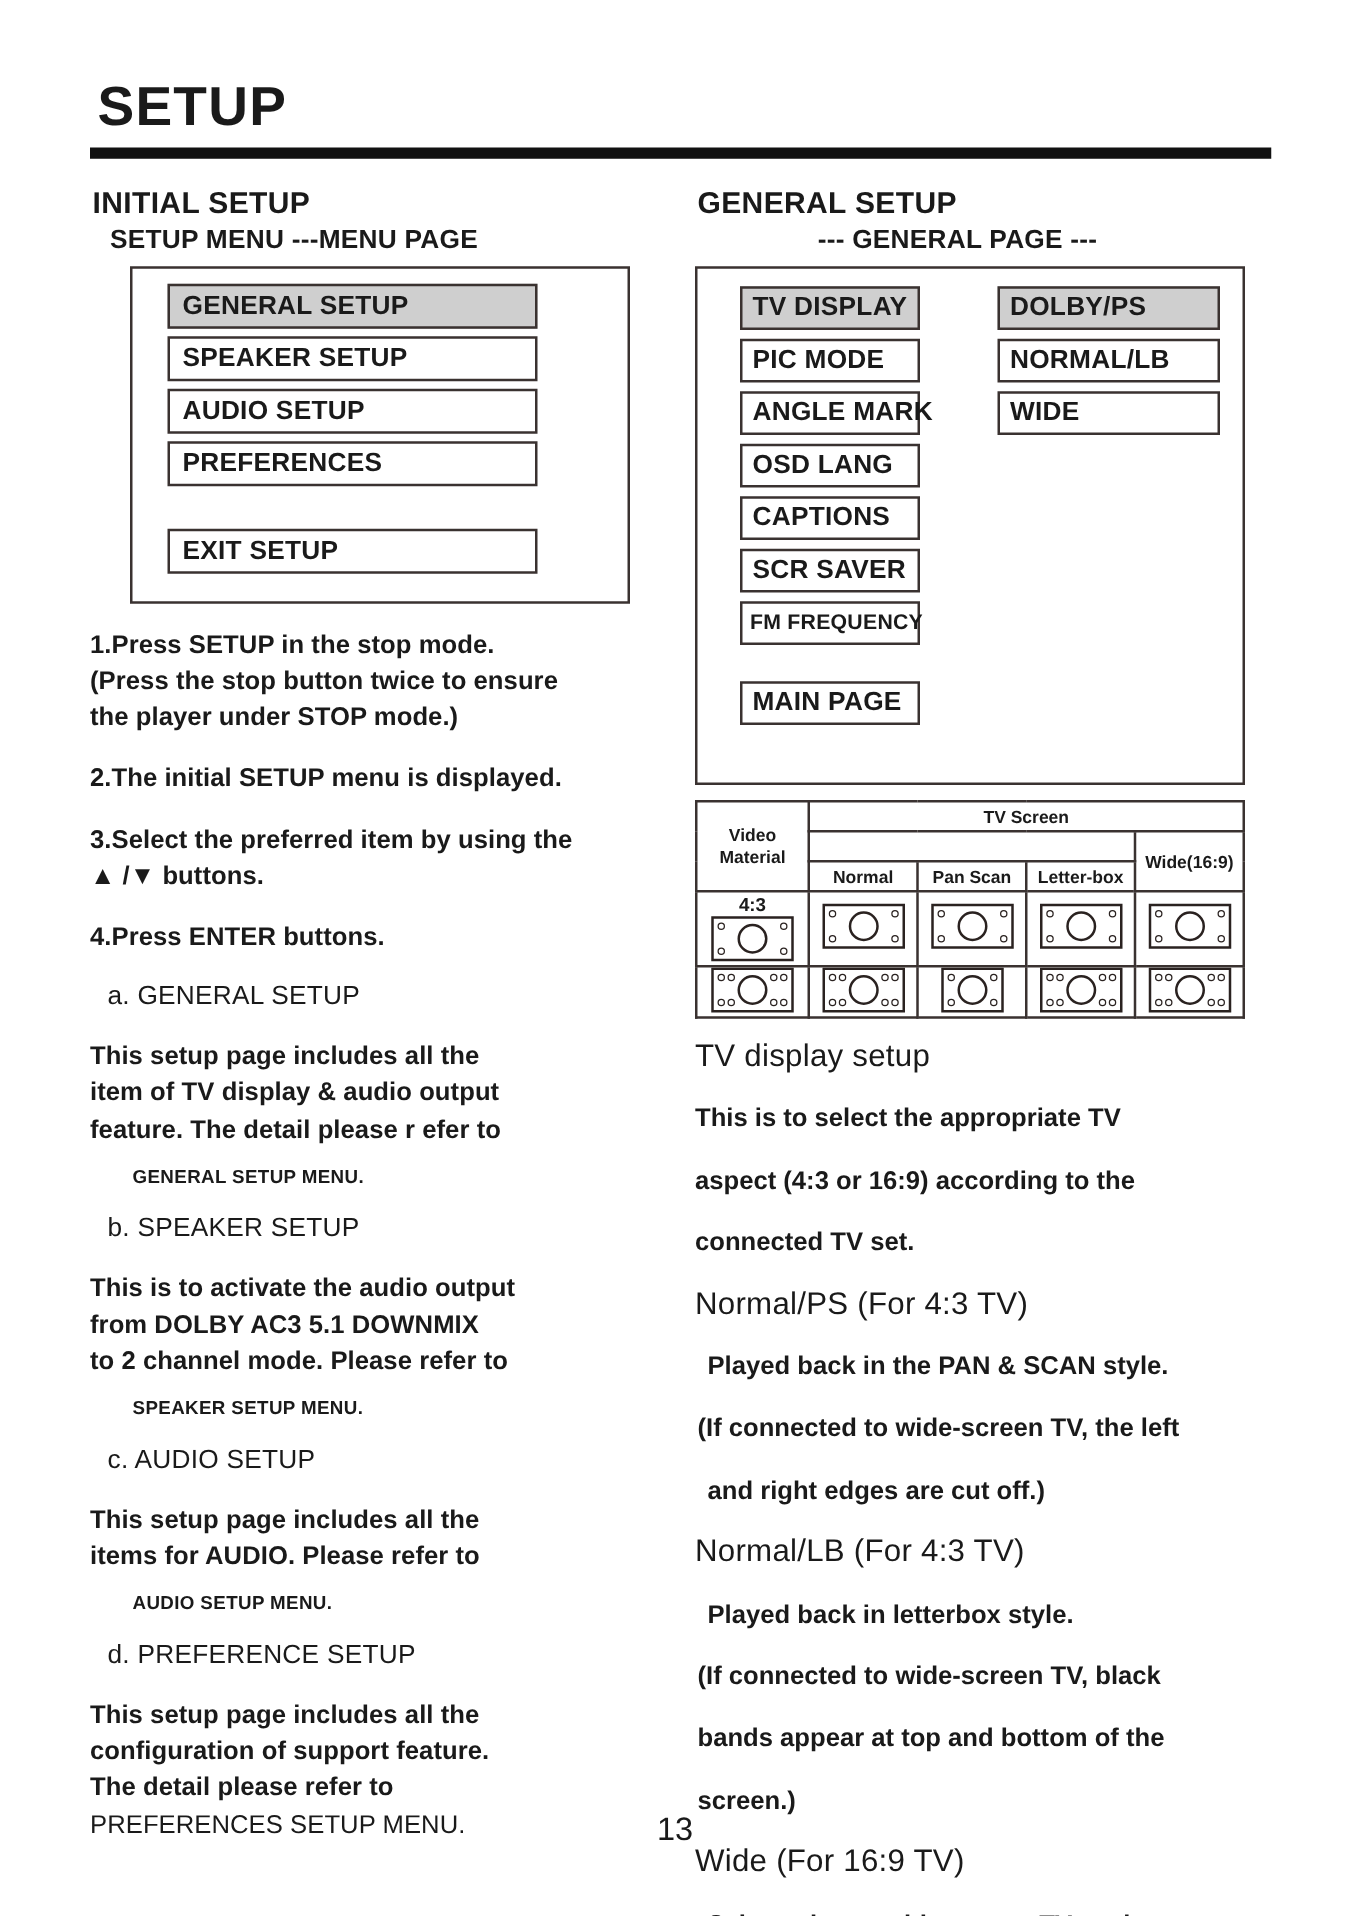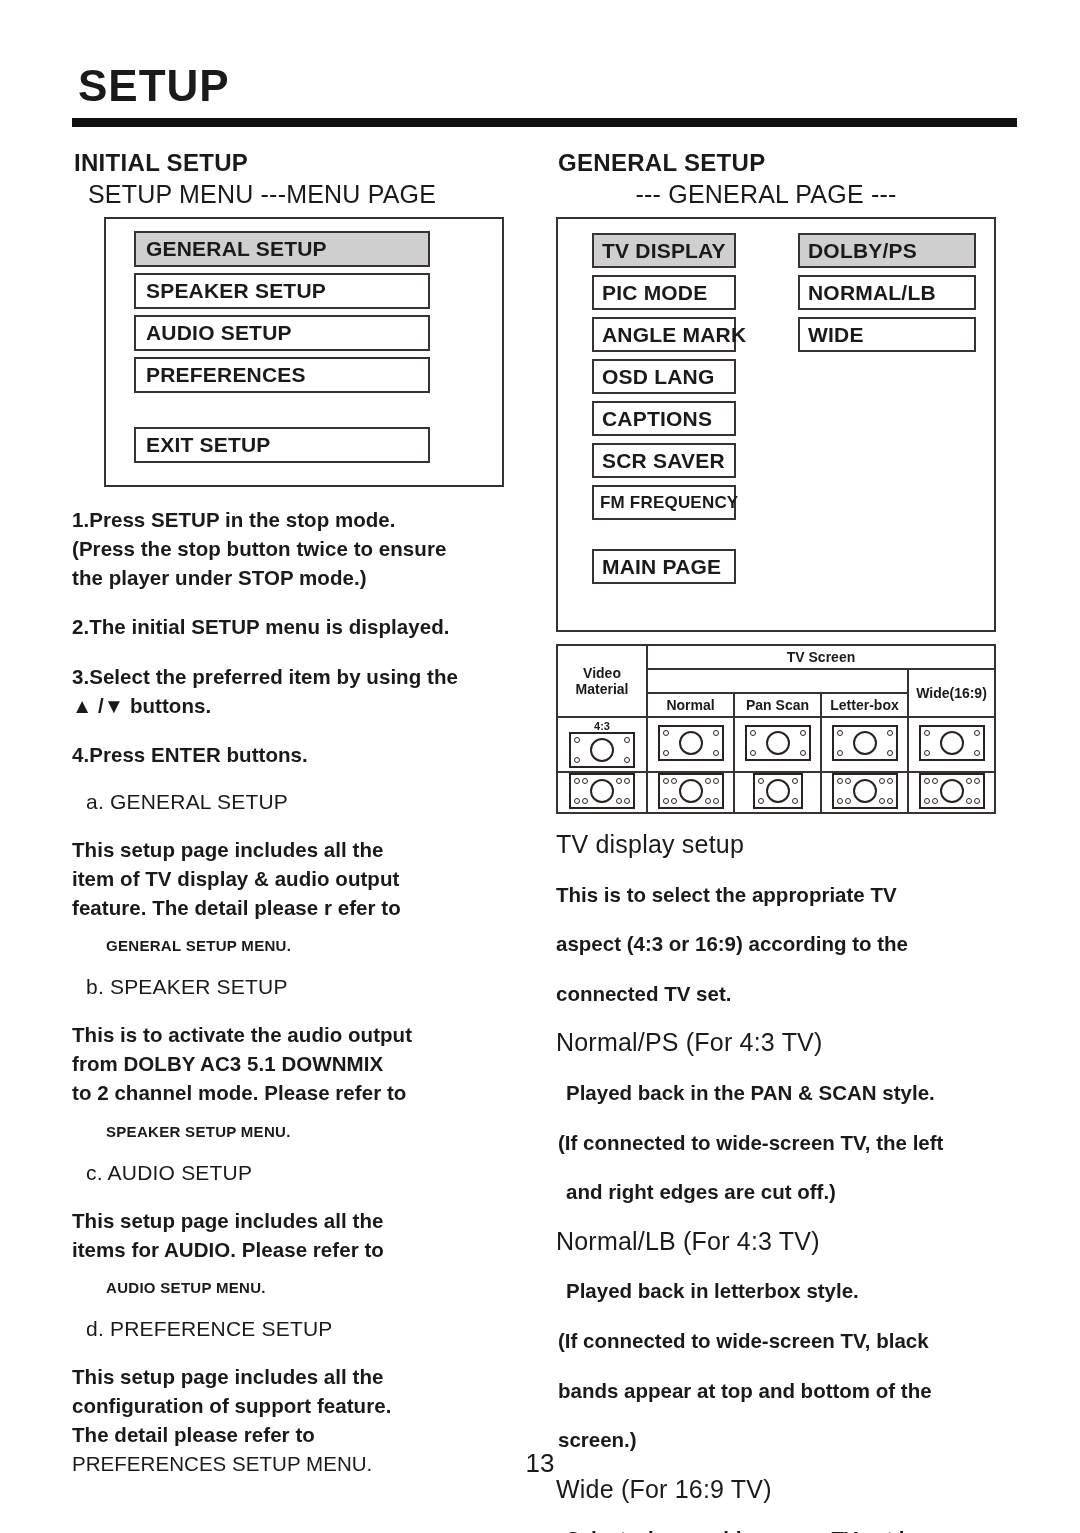--- a/index.html
+++ b/index.html
@@ -50,22 +50,22 @@
   }
 
   .sec-head {
     font-size: 24px;
     font-weight: bold;
     letter-spacing: 0.3px;
     line-height: 1.1;
     margin: 0 0 4px 2px;
   }
   .sub-head {
-    font-size: 25px;
-    font-weight: normal;
+    font-size: 21px;
+    font-weight: bold;
     letter-spacing: 0.2px;
     line-height: 1.15;
     margin: 0 0 8px 0;
   }
   .sub-head.indent { margin-left: 16px; }
   .sub-head.center { text-align: center; padding-right: 42px; }
 
   
   .osd-panel {
     border: 2px solid #3a3230;
@@ -184,21 +184,21 @@
     border: 2px solid #3a3230;
     padding: 0;
     text-align: center;
     vertical-align: middle;
     font-size: 14px;
     font-weight: bold;
     font-family: "Liberation Sans", sans-serif;
   }
   .tv-table .hdr-tall { height: 22px; }
   .vm-cell { width: 88px; line-height: 1.15; }
-  .ratio-label { font-size: 11px; padding-top: 2px; display:block; }
+  .ratio-label { font-size: 15px; padding-top: 2px; display:block; }
 
   
   .tvbox {
     display: inline-block;
     position: relative;
     border: 2px solid #2a2220;
     box-sizing: border-box;
     background: #fff;
   }
   .tvbox .tvcircle {

